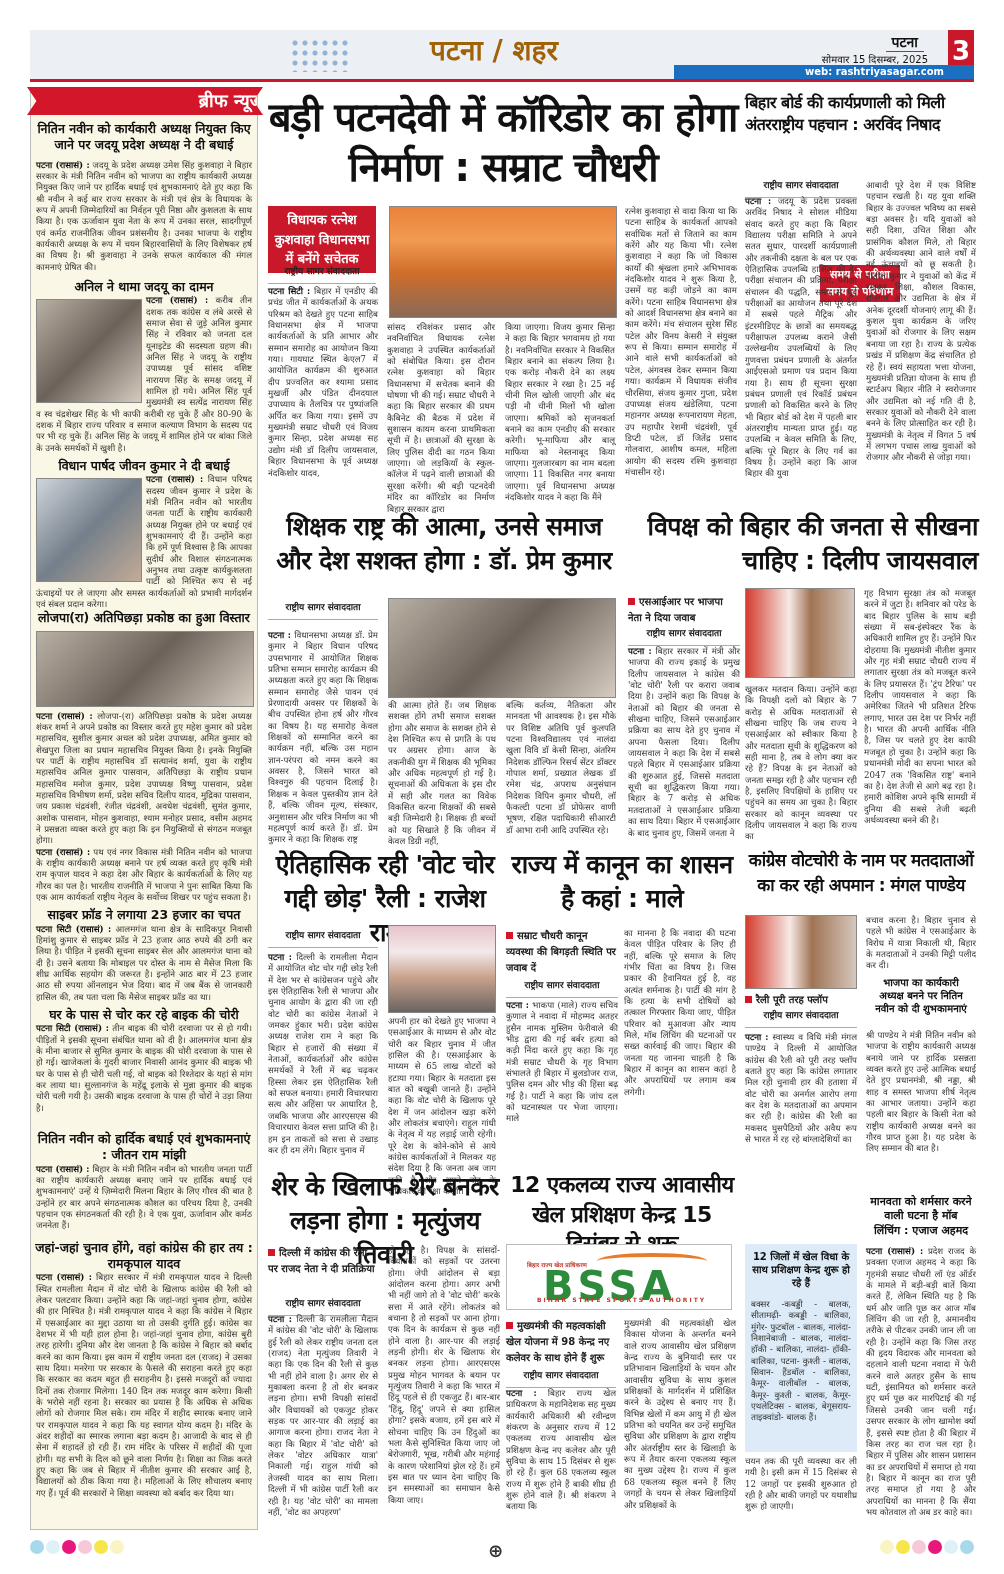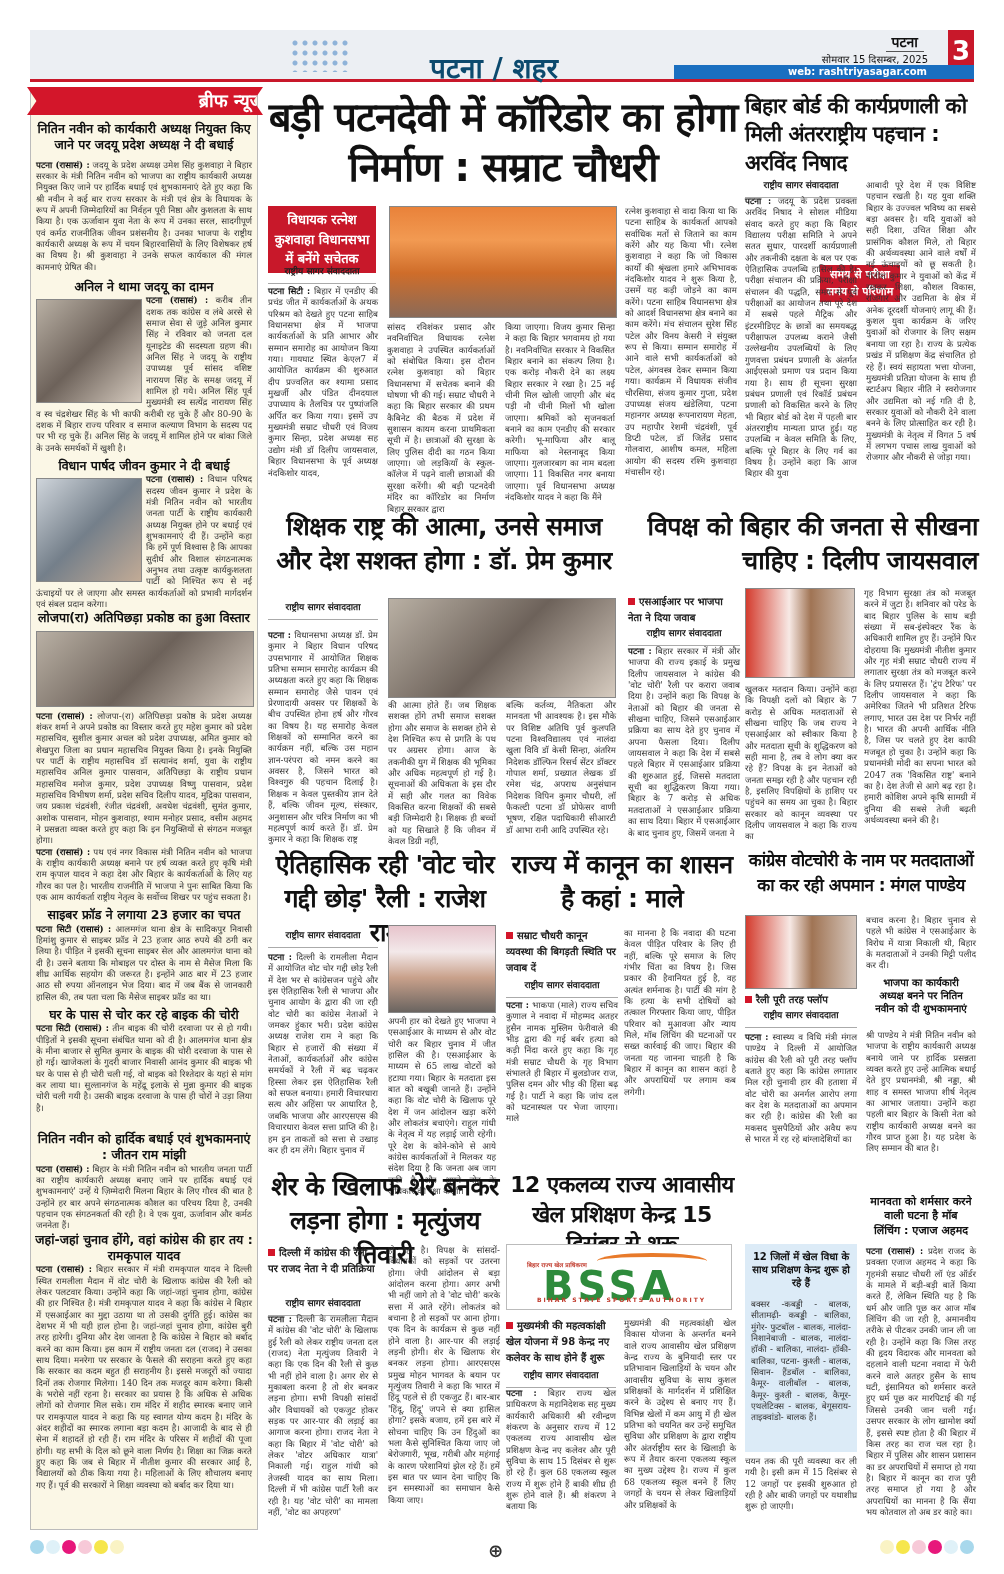--- a/index.html
+++ b/index.html
@@ -3,25 +3,25 @@
 <meta charset="utf-8">
 <style>
 *{box-sizing:border-box;margin:0;padding:0}
 body{width:1004px;height:1574px;background:#fff;font-family:"DejaVu Serif",serif;color:#222;position:relative;overflow:hidden}
 .abs{position:absolute}
 
 .mast{left:30px;top:30px;width:944px;height:52px;background:#eceff3;border-bottom:3px solid #c8182a}
 .mast .logo{position:absolute;left:0;top:0;width:250px;height:52px;background:linear-gradient(90deg,#0d5aa7,#1a74c6);clip-path:polygon(0 0,92% 0,100% 100%,0 100%)}
 .mast .logo span{position:absolute;left:40px;top:8px;font:bold 26px "DejaVu Sans",sans-serif;color:#fff;letter-spacing:-1px}
 .mast .dots{position:absolute;left:260px;top:8px;width:60px;height:34px;background:radial-gradient(circle,#8fb3d9 2px,transparent 3px) 0 0/10px 10px}
-.mast .section{position:absolute;left:400px;top:18px;font:bold 28px "DejaVu Sans",sans-serif;color:#0c4a6e}
+.mast .section{position:absolute;left:400px;top:0;font:bold 28px "DejaVu Sans",sans-serif;color:#a16207}
 .mast .city{position:absolute;right:50px;top:2px;font:bold 14px "DejaVu Sans",sans-serif;color:#111;border-bottom:1px solid #555;padding:0 6px}
 .mast .date{position:absolute;right:46px;top:22px;font:10px "DejaVu Sans",sans-serif;color:#111}
 .mast .pageno{position:absolute;right:0;top:0;width:26px;height:42px;background:#c8182a;color:#fff;font:bold 26px "DejaVu Sans",sans-serif;text-align:center;line-height:42px}
-.mast .web{position:absolute;right:0;bottom:0;width:300px;height:14px;background:#1a6fc0;color:#fff;font:bold 10px "DejaVu Sans",sans-serif;text-align:right;padding-right:47px;line-height:14px}
+.mast .web{position:absolute;right:0;bottom:0;width:300px;height:14px;background:#1a6fc0;color:#fff;font:bold 10px "DejaVu Sans",sans-serif;text-align:right;padding-right:30px;line-height:14px}
 
 .brief{left:30px;top:90px;width:228px;height:1440px;background:#fbf7e6;border:1px solid #bbb}
 .brief-head{position:absolute;left:-4px;top:-4px;width:236px;height:28px;background:#d3162a;clip-path:polygon(0 0,100% 0,96% 50%,100% 100%,0 100%,4% 50%);color:#fff;font:bold 18px "DejaVu Sans",sans-serif;text-align:right;line-height:28px}
 .bh{font:bold 12.5px "DejaVu Sans",sans-serif;text-align:center;color:#111;line-height:1.3;padding:0 4px}
 .bt{font-size:8.6px;line-height:1.32;text-align:justify;color:#333;padding:0 5px}
 .bt b{color:#111}
 .photo{background:linear-gradient(135deg,#b9b0a4,#6d625a 50%,#d6cbbf);border:1px solid #888}
 .photo.orange{background:linear-gradient(180deg,#e9823a 0,#f29a52 30%,#cf6d2a 60%,#8a6a58 100%)}
 .photo.grey{background:linear-gradient(135deg,#cfd5db,#747f8a 50%,#c2ab96)}
 .photo.red{background:linear-gradient(90deg,#d43c2e,#f7e9e5 40%,#a07454 60%,#d6c7bd)}
@@ -80,35 +80,35 @@
 
     <div class="bh" style="margin-top:4px">साइबर फ्रॉड ने लगाया 23 हजार का चपत</div>
     <p class="bt"><b>पटना सिटी (रासासं) :</b> <span>आलमगंज थाना क्षेत्र के सादिकपुर निवासी हिमांशु कुमार से साइबर फ्रॉड ने 23 हजार आठ रुपये की ठगी कर लिया है। पीड़ित ने इसकी सूचना साइबर सेल और आलमगंज थाना को दी है। उसने बताया कि मोबाइल पर दोस्त के नाम से मैसेज मिला कि शीघ्र आर्थिक सहयोग की जरूरत है। इन्होंने आठ बार में 23 हजार आठ सौ रुपया ऑनलाइन भेज दिया। बाद में जब बैंक से जानकारी हासिल की, तब पता चला कि मैसेज साइबर फ्रॉड का था।</span></p>
 
     <div class="bh" style="margin-top:4px">घर के पास से चोर कर रहे बाइक की चोरी</div>
     <p class="bt"><b>पटना सिटी (रासासं) :</b> <span>तीन बाइक की चोरी दरवाजा पर से हो गयी। पीड़ितों ने इसकी सूचना संबंधित थाना को दी है। आलमगंज थाना क्षेत्र के मीना बाजार से सुमित कुमार के बाइक की चोरी दरवाजा के पास से हो गई। खाजेकलां के गुदरी बाजार निवासी आनंद कुमार की बाइक भी घर के पास से ही चोरी चली गई, वो बाइक को रिश्तेदार के यहां से मांग कर लाया था। सुल्तानगंज के महेंद्रू इलाके से मुन्ना कुमार की बाइक चोरी चली गयी है। उसकी बाइक दरवाजा के पास ही चोरों ने उड़ा लिया है।</span></p>
 
     <div class="bh" style="margin-top:17px">नितिन नवीन को हार्दिक बधाई एवं शुभकामनाएं : जीतन राम मांझी</div>
     <p class="bt"><b>पटना (रासासं) :</b> <span>बिहार के मंत्री नितिन नवीन को भारतीय जनता पार्टी का राष्ट्रीय कार्यकारी अध्यक्ष बनाए जाने पर हार्दिक बधाई एवं शुभकामनाएं' उन्हें ये ज़िम्मेदारी मिलना बिहार के लिए गौरव की बात है उन्होंने हर बार अपने संगठनात्मक कौशल का परिचय दिया है, उनकी पहचान एक संगठनकर्ता की रही है। वे एक युवा, ऊर्जावान और कर्मठ जननेता हैं।</span></p>
 
-    <div class="bh" style="margin-top:0">जहां-जहां चुनाव होंगे, वहां कांग्रेस की हार तय : रामकृपाल यादव</div>
+    <div class="bh" style="margin-top:8px">जहां-जहां चुनाव होंगे, वहां कांग्रेस की हार तय : रामकृपाल यादव</div>
     <p class="bt"><b>पटना (रासासं) :</b> <span>बिहार सरकार में मंत्री रामकृपाल यादव ने दिल्ली स्थित रामलीला मैदान में वोट चोरी के खिलाफ कांग्रेस की रैली को लेकर पलटवार किया। उन्होंने कहा कि जहां-जहां चुनाव होगा, कांग्रेस की हार निश्चित है। मंत्री रामकृपाल यादव ने कहा कि कांग्रेस ने बिहार में एसआईआर का मुद्दा उठाया था तो उसकी दुर्गति हुई। कांग्रेस का देशभर में भी यही हाल होना है। जहां-जहां चुनाव होगा, कांग्रेस बुरी तरह हारेगी। दुनिया और देश जानता है कि कांग्रेस ने बिहार को बर्बाद करने का काम किया। इस काम में राष्ट्रीय जनता दल (राजद) ने उसका साथ दिया। मनरेगा पर सरकार के फैसले की सराहना करते हुए कहा कि सरकार का कदम बहुत ही सराहनीय है। इससे मजदूरों को ज्यादा दिनों तक रोजगार मिलेगा। 140 दिन तक मजदूर काम करेगा। किसी के भरोसे नहीं रहना है। सरकार का प्रयास है कि अधिक से अधिक लोगों को रोजगार मिल सके। राम मंदिर में शहीद स्मारक बनाए जाने पर रामकृपाल यादव ने कहा कि यह स्वागत योग्य कदम है। मंदिर के अंदर शहीदों का स्मारक लगाना बड़ा कदम है। आजादी के बाद से ही सेना में शहादतें हो रही हैं। राम मंदिर के परिसर में शहीदों की पूजा होगी। यह सभी के दिल को छूने वाला निर्णय है। शिक्षा का जिक्र करते हुए कहा कि जब से बिहार में नीतीश कुमार की सरकार आई है, विद्यालयों को ठीक किया गया है। महिलाओं के लिए शौचालय बनाए गए हैं। पूर्व की सरकारों ने शिक्षा व्यवस्था को बर्बाद कर दिया था।</span></p>
   </div>
 </div>
 
 <div class="abs h1" style="left:268px;top:92px;width:470px;text-align:center">बड़ी पटनदेवी में कॉरिडोर का होगा निर्माण : सम्राट चौधरी</div>
 <div class="abs redbox" style="left:268px;top:206px;width:108px">विधायक रत्नेश कुशवाहा विधानसभा में बनेंगे सचेतक</div>
 <div class="abs byline" style="left:268px;top:264px;width:108px">राष्ट्रीय सागर संवाददाता</div>
 <div class="abs photo orange" style="left:389px;top:206px;width:228px;height:112px"></div>
 <p class="abs txt" style="left:268px;top:286px;width:110px"><b>पटना सिटी :</b> <span>बिहार में एनडीए की प्रचंड जीत में कार्यकर्ताओं के अथक परिश्रम को देखते हुए पटना साहिब विधानसभा क्षेत्र में भाजपा कार्यकर्ताओं के प्रति आभार और सम्मान समारोह का आयोजन किया गया। गायघाट स्थित केएल7 में आयोजित कार्यक्रम की शुरुआत दीप प्रज्वलित कर श्यामा प्रसाद मुखर्जी और पंडित दीनदयाल उपाध्याय के तैलचित्र पर पुष्पांजलि अर्पित कर किया गया। इसमें उप मुख्यमंत्री सम्राट चौधरी एवं विजय कुमार सिन्हा, प्रदेश अध्यक्ष सह उद्योग मंत्री डॉ दिलीप जायसवाल, बिहार विधानसभा के पूर्व अध्यक्ष नंदकिशोर यादव,</span></p>
 <p class="abs txt" style="left:387px;top:322px;width:108px">सांसद रविशंकर प्रसाद और नवनिर्वाचित विधायक रत्नेश कुशवाहा ने उपस्थित कार्यकर्ताओं को संबोधित किया। इस दौरान रत्नेश कुशवाहा को बिहार विधानसभा में सचेतक बनाने की घोषणा भी की गई। सम्राट चौधरी ने कहा कि बिहार सरकार की प्रथम कैबिनेट की बैठक में प्रदेश में सुशासन कायम करना प्राथमिकता सूची में है। छात्राओं की सुरक्षा के लिए पुलिस दीदी का गठन किया जाएगा। जो लड़कियाँ के स्कूल-कॉलेज में पढ़ने वाली छात्राओं की सुरक्षा करेंगी। श्री बड़ी पटनदेवी मंदिर का कॉरिडोर का निर्माण बिहार सरकार द्वारा</p>
 <p class="abs txt" style="left:505px;top:322px;width:110px">किया जाएगा। विजय कुमार सिन्हा ने कहा कि बिहार भगवामय हो गया है। नवनिर्वाचित सरकार ने विकसित बिहार बनाने का संकल्प लिया है। एक करोड़ नौकरी देने का लक्ष्य बिहार सरकार ने रखा है। 25 नई चीनी मिल खोली जाएगी और बंद पड़ी नौ चीनी मिलों भी खोला जाएगा। श्रमिकों को सृजनकर्ता बनाने का काम एनडीए की सरकार करेगी। भू-माफिया और बालू माफिया को नेस्तनाबूद किया जाएगा। गुलजारबाग का नाम बदला जाएगा। 11 विकसित नगर बनाया जाएगा। पूर्व विधानसभा अध्यक्ष नंदकिशोर यादव ने कहा कि मैंने</p>
 <p class="abs txt" style="left:625px;top:206px;width:112px">रत्नेश कुशवाहा से वादा किया था कि पटना साहिब के कार्यकर्ता आपको सर्वाधिक मतों से जिताने का काम करेंगे और यह किया भी। रत्नेश कुशवाहा ने कहा कि जो विकास कार्यों की श्रृंखला हमारे अभिभावक नंदकिशोर यादव ने शुरू किया है, उसमें यह कड़ी जोड़ने का काम करेंगे। पटना साहिब विधानसभा क्षेत्र को आदर्श विधानसभा क्षेत्र बनाने का काम करेंगे। मंच संचालन सुरेश सिंह पटेल और विनय केसरी ने संयुक्त रूप से किया। सम्मान समारोह में आने वाले सभी कार्यकर्ताओं को पटेल, अंगवस्त्र देकर सम्मान किया गया। कार्यक्रम में विधायक संजीव चौरसिया, संजय कुमार गुप्ता, प्रदेश उपाध्यक्ष संजय खंडेलिया, पटना महानगर अध्यक्ष रूपनारायण मेहता, उप महापौर रेशमी चंद्रवंशी, पूर्व डिप्टी पटेल, डॉ जितेंद्र प्रसाद गोलवारा, आशीष कमल, महिला आयोग की सदस्य रश्मि कुशवाहा मंचासीन रहे।</p>
 
-<div class="abs h2" style="left:745px;top:92px;width:230px;font-size:21px">बिहार बोर्ड की कार्यप्रणाली को मिली अंतरराष्ट्रीय पहचान : अरविंद निषाद</div>
+<div class="abs h2" style="left:745px;top:92px;width:230px;font-size:16px">बिहार बोर्ड की कार्यप्रणाली को मिली अंतरराष्ट्रीय पहचान : अरविंद निषाद</div>
 <div class="abs byline" style="left:745px;top:178px;width:112px">राष्ट्रीय सागर संवाददाता</div>
 <div class="abs redbox" style="left:820px;top:265px;width:80px;font-size:11px;padding:2px">समय से परीक्षा समय से परिणाम</div>
 <p class="abs txt" style="left:745px;top:196px;width:112px"><b>पटना :</b> <span>जदयू के प्रदेश प्रवक्ता अरविंद निषाद ने सोशल मीडिया संवाद करते हुए कहा कि बिहार विद्यालय परीक्षा समिति ने अपने सतत सुधार, पारदर्शी कार्यप्रणाली और तकनीकी दक्षता के बल पर एक ऐतिहासिक उपलब्धि हासिल की है। परीक्षा संचालन की प्रक्रिया, परीक्षा संचालन की पद्धति, समय से पूर्व परीक्षाओं का आयोजन तथा पूरे देश में सबसे पहले मैट्रिक और इंटरमीडिएट के छात्रों का समयबद्ध परीक्षाफल उपलब्ध कराने जैसी उल्लेखनीय उपलब्धियों के लिए गुणवत्ता प्रबंधन प्रणाली के अंतर्गत आईएसओ प्रमाण पत्र प्रदान किया गया है। साथ ही सूचना सुरक्षा प्रबंधन प्रणाली एवं रिकॉर्ड प्रबंधन प्रणाली को विकसित करने के लिए भी बिहार बोर्ड को देश में पहली बार अंतरराष्ट्रीय मान्यता प्राप्त हुई। यह उपलब्धि न केवल समिति के लिए, बल्कि पूरे बिहार के लिए गर्व का विषय है। उन्होंने कहा कि आज बिहार की युवा</span></p>
 <p class="abs txt" style="left:866px;top:180px;width:110px">आबादी पूरे देश में एक विशिष्ट पहचान रखती है। यह युवा शक्ति बिहार के उज्ज्वल भविष्य का सबसे बड़ा अवसर है। यदि युवाओं को सही दिशा, उचित शिक्षा और प्रासंगिक कौशल मिले, तो बिहार की अर्थव्यवस्था आने वाले वर्षों में नई ऊंचाइयों को छू सकती है। नीतीश कुमार ने युवाओं को केंद्र में रखकर शिक्षा, कौशल विकास, रोजगार और उद्यमिता के क्षेत्र में अनेक दूरदर्शी योजनाएं लागू की हैं। कुशल युवा कार्यक्रम के जरिए युवाओं को रोजगार के लिए सक्षम बनाया जा रहा है। राज्य के प्रत्येक प्रखंड में प्रशिक्षण केंद्र संचालित हो रहे हैं। स्वयं सहायता भत्ता योजना, मुख्यमंत्री प्रतिज्ञा योजना के साथ ही स्टार्टअप बिहार नीति ने स्वरोजगार और उद्यमिता को नई गति दी है, सरकार युवाओं को नौकरी देने वाला बनने के लिए प्रोत्साहित कर रही है। मुख्यमंत्री के नेतृत्व में विगत 5 वर्ष में लगभग पचास लाख युवाओं को रोजगार और नौकरी से जोड़ा गया।</p>
 
 <div class="abs h2" style="left:268px;top:510px;width:352px;text-align:center">शिक्षक राष्ट्र की आत्मा, उनसे समाज और देश सशक्त होगा : डॉ. प्रेम कुमार</div>
 <div class="abs byline" style="left:268px;top:600px;width:110px">राष्ट्रीय सागर संवाददाता</div>
 <div class="abs photo" style="left:388px;top:598px;width:228px;height:100px"></div>
 <p class="abs txt" style="left:268px;top:630px;width:110px"><b>पटना :</b> <span>विधानसभा अध्यक्ष डॉ. प्रेम कुमार ने बिहार विधान परिषद उपसभागार में आयोजित शिक्षक प्रतिभा सम्मान समारोह कार्यक्रम की अध्यक्षता करते हुए कहा कि शिक्षक सम्मान समारोह जैसे पावन एवं प्रेरणादायी अवसर पर शिक्षकों के बीच उपस्थित होना हर्ष और गौरव का विषय है। यह समारोह केवल शिक्षकों को सम्मानित करने का कार्यक्रम नहीं, बल्कि उस महान ज्ञान-परंपरा को नमन करने का अवसर है, जिसने भारत को विश्वगुरु की पहचान दिलाई है। शिक्षक न केवल पुस्तकीय ज्ञान देते हैं, बल्कि जीवन मूल्य, संस्कार, अनुशासन और चरित्र निर्माण का भी महत्वपूर्ण कार्य करते हैं। डॉ. प्रेम कुमार ने कहा कि शिक्षक राष्ट्र</span></p>
 <p class="abs txt" style="left:388px;top:700px;width:108px">की आत्मा होते हैं। जब शिक्षक सशक्त होंगे तभी समाज सशक्त होगा और समाज के सशक्त होने से देश निश्चित रूप से प्रगति के पथ पर अग्रसर होगा। आज के तकनीकी युग में शिक्षक की भूमिका और अधिक महत्वपूर्ण हो गई है। सूचनाओं की अधिकता के इस दौर में सही और गलत का विवेक विकसित करना शिक्षकों की सबसे बड़ी जिम्मेदारी है। शिक्षक ही बच्चों को यह सिखाते हैं कि जीवन में केवल डिग्री नहीं,</p>

